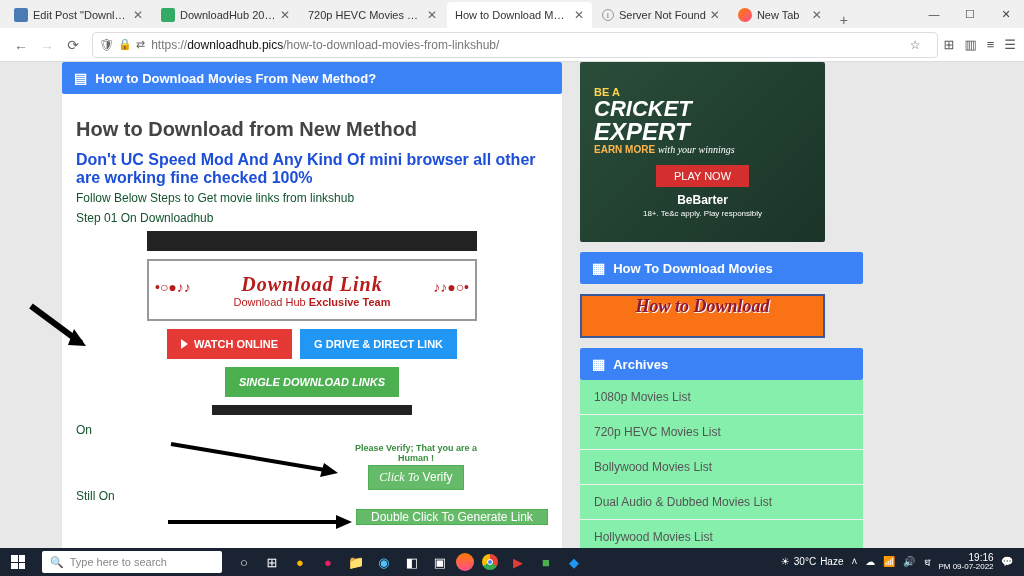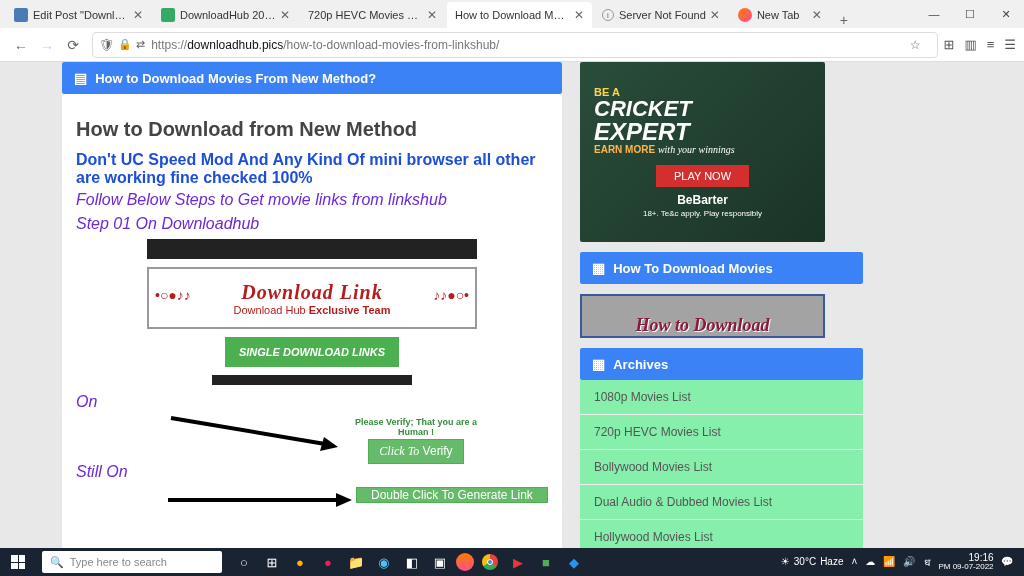--- a/index.html
+++ b/index.html
@@ -37,21 +37,21 @@
 .side-col { width: 283px; }
 
 
 .blue-bar { background: #3b82f6; color: #fff; height: 32px; display: flex; align-items: center; padding: 0 12px; font-size: 13px; font-weight: 600; border-radius: 2px; }
 .blue-bar .bar-icon { margin-right: 8px; font-size: 14px; }
 
 
 .main-inner { padding: 10px 14px; }
 .heading { font-size: 20px; font-weight: 600; color: #444; margin: 14px 0 10px; }
 .warn-text { color: #1d4ed8; font-size: 16px; font-weight: 600; margin-bottom: 4px; }
-.gray-text { font-size: 16px; color: #6d28d9; margin-bottom: 6px; font-style: italic; }
+.gray-text { font-size: 12px; color: #14532d; margin-bottom: 6px; }
 
 
 .banner-box { width: 330px; min-height: 20px; border: 2px solid #999; margin: 8px auto; display: flex; align-items: center; justify-content: center; }
 .download-banner { width: 330px; height: 62px; border: 2px solid #999; margin: 4px auto 8px; background: #fff; position: relative; display: flex; flex-direction: column; align-items: center; justify-content: center; }
 .download-banner .t1 { font-family: Georgia, serif; font-size: 20px; font-weight: 700; color: #b71c1c; font-style: italic; letter-spacing: 1px; }
 .download-banner .t2 { font-size: 11px; color: #b71c1c; }
 .download-banner .t2 .ex { color: #b71c1c; font-weight: 700; }
 
 
 .btn-row { display: flex; justify-content: center; gap: 8px; margin: 8px 0; position: relative; }
@@ -77,21 +77,21 @@
 .side-ad { width: 245px; height: 180px; background: linear-gradient(135deg, #2a4d3a, #1a3428); border-radius: 2px; margin-bottom: 10px; position: relative; overflow: hidden; display: flex; flex-direction: column; align-items: flex-start; justify-content: center; padding: 14px; color: #fff; }
 .side-ad .bea { font-size: 11px; color: #ffd54f; font-weight: 600; }
 .side-ad .cricket { font-size: 22px; font-weight: 800; font-style: italic; line-height: 1; }
 .side-ad .expert { font-size: 24px; font-weight: 800; font-style: italic; line-height: 1; }
 .side-ad .earn { font-size: 10px; color: #ffb74d; font-weight: 600; }
 .side-ad .earn .w { color: #fff; font-style: italic; font-weight: 400; font-family: Georgia; }
 .side-ad .play-btn { background: #d32f2f; padding: 5px 18px; font-size: 11px; margin-top: 10px; align-self: center; }
 .side-ad .brand { font-size: 12px; font-weight: 700; margin-top: 6px; align-self: center; }
 .side-ad .disclaimer { font-size: 8px; margin-top: 2px; align-self: center; }
 
-.howto-img { width: 245px; height: 44px; border: 2px solid #3b5998; margin: 10px 0; display: flex; align-items: flex-end; justify-content: center; background: #a3a3a3; }
+.howto-img { width: 245px; height: 44px; border: 2px solid #3b5998; margin: 10px 0; display: flex; align-items: flex-start; justify-content: center; background: #f97316; }
 .howto-img span { font-family: Georgia, serif; font-size: 18px; font-weight: 700; font-style: italic; color: #8b1a3a; text-shadow: 1px 1px 0 #fff; }
 
 .archive-list { background: #86efac; margin-top: 0; }
 .archive-item { padding: 10px 14px; font-size: 12px; color: #555; border-bottom: 1px solid #eee; }
 
 
 .taskbar { position: absolute; bottom: 0; left: 0; right: 0; height: 28px; background: #1a2332; display: flex; align-items: center; color: #fff; font-size: 11px; }
 .start-btn { width: 36px; height: 28px; display: flex; align-items: center; justify-content: center; background: #1a2332; }
 .win-logo { width: 14px; height: 14px; display: grid; grid-template-columns: 1fr 1fr; gap: 1px; }
 .win-logo span { background: #fff; }
@@ -178,20 +178,33 @@
 
         <div class="banner-box" style="height:10px;background:#222;border:none;margin-top:6px"></div>
 
         <div class="download-banner">
           <div style="position:absolute;left:6px;top:18px;color:#b71c1c;font-size:14px">•○●♪♪</div>
           <div style="position:absolute;right:6px;top:18px;color:#b71c1c;font-size:14px">♪♪●○•</div>
           <div class="t1">Download Link</div>
           <div class="t2"><span>Download Hub</span> <span class="ex">Exclusive Team</span></div>
         </div>
 
+        <div class="btn-row" style="position:relative">
+          <svg class="arrow-svg" style="left:-50px;top:-28px" width="70" height="55">
+            <path d="M5,5 L55,42" stroke="#000" stroke-width="6" fill="none"></path>
+            <path d="M48,28 L60,45 L42,44 Z" fill="#000"></path>
+          </svg>
+          <button class="btn btn-red">
+            <span class="play-tri"></span>
+            <span>WATCH ONLINE</span>
+          </button>
+          <button class="btn btn-blue">
+            <span>G DRIVE &amp; DIRECT LINK</span>
+          </button>
+        </div>
         <div class="btn-row">
           <button class="btn btn-green">
             <span>SINGLE DOWNLOAD LINKS</span>
           </button>
         </div>
         <div class="black-strip"></div>
 
         <p class="gray-text">On</p>
 
         <div style="position:relative;height:46px">

